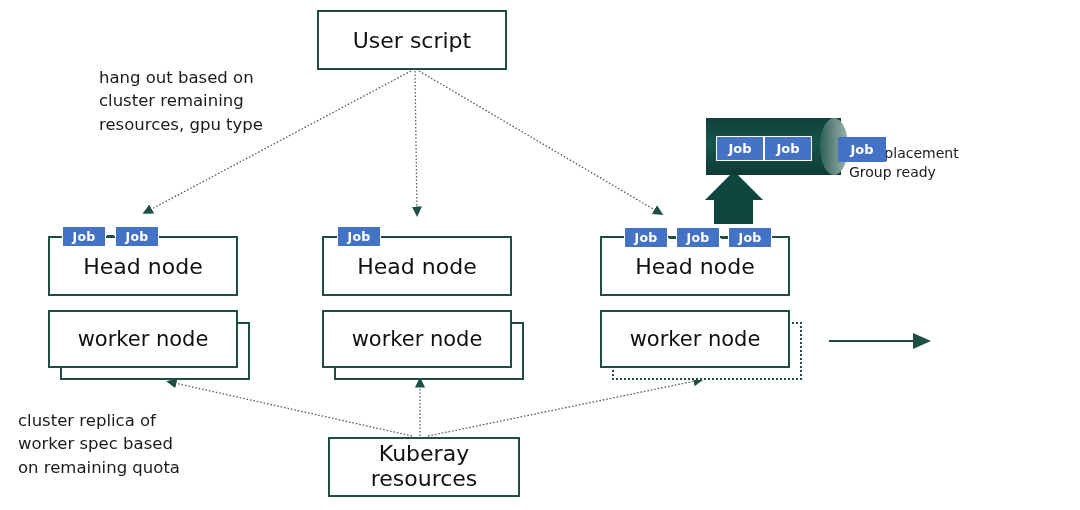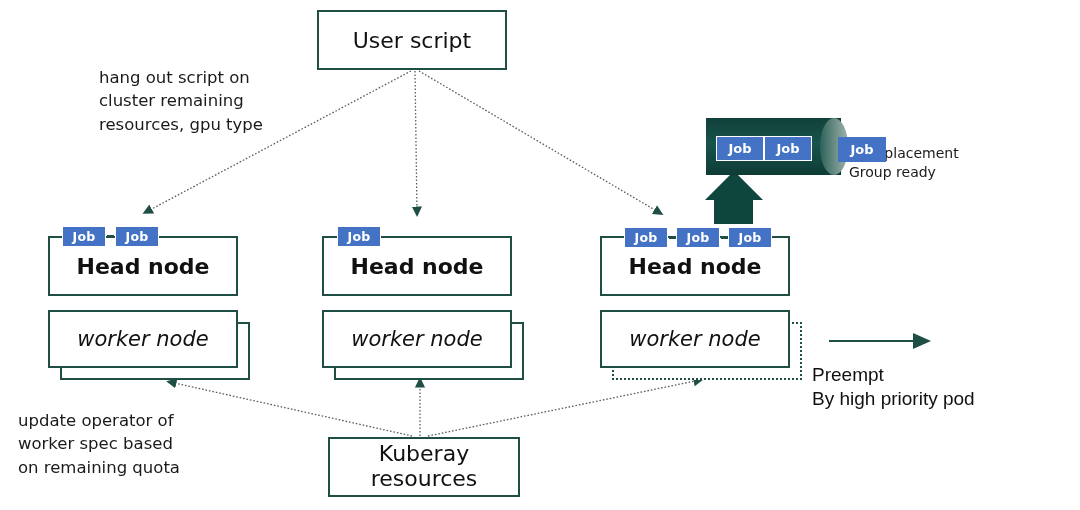--- a/index.html
+++ b/index.html
@@ -20,21 +20,21 @@
     display:flex;align-items:center;justify-content:center;
     color:#111111;
     font-family:"DejaVu Sans", sans-serif;
     font-weight:400;
   }
   .user-script{
     left:317px;top:10px;width:190px;height:60px;
     font-size:22px;
   }
   .head-node{
-    width:190px;height:60px;font-size:22px;font-weight:bold;
+    width:190px;height:60px;font-size:22px;
   }
   .kuberay{
     left:328px;top:437px;width:192px;height:60px;
     font-size:22px;line-height:1.12;text-align:center;
     flex-direction:column;
     align-items:center;
   }
   .kuberay span{display:block;}
 
   
@@ -50,21 +50,21 @@
     border:2.5px dotted #1f4e45;
   }
   .worker-front{
     position:absolute;left:0;top:0;
     width:190px;height:58px;
     box-sizing:border-box;
     border:2.5px solid #1f4e45;
     background:#ffffff;
     display:flex;align-items:center;justify-content:center;
     font-family:"DejaVu Sans", sans-serif;
-    font-size:21px;color:#111111;font-style:italic;
+    font-size:21px;color:#111111;
   }
 
   
   .job-chip{
     position:absolute;
     box-sizing:border-box;
     background:#4472c4;
     border:1.5px solid #ffffff;
     color:#ffffff;
     font-family:"DejaVu Sans", sans-serif;
@@ -149,30 +149,28 @@
 
     <path d="M829,341 L925,341" stroke="#1f4e45" stroke-width="2" fill="none" marker-end="url(#ah2)"></path>
 
     <path d="M714,224 L714,200 L705,200 L734,171 L763,200 L753,200 L753,224 z" fill="#0e463e"></path>
   </svg>
 
   <div class="node-box user-script">
     <span>User script</span>
   </div>
 
-  <div class="note note-hang">hang out script on
+  <div class="note note-hang">hang out based on
 cluster remaining
 resources, gpu type</div>
-  <div class="note note-update">update operator of
+  <div class="note note-update">cluster replica of
 worker spec based
 on remaining quota</div>
   <div class="note note-wait">Wait placement
 Group ready</div>
-  <div class="note note-preempt">Preempt
-By high priority pod</div>
 
   <div class="cylinder-body"></div>
   <div class="cylinder-cap"></div>
   <div class="cyl-job" style="left:716px;top:136px;">Job</div>
   <div class="cyl-job" style="left:764px;top:136px;">Job</div>
   <div class="cyl-job" style="left:838px;top:137px;border-color:#4472c4;">Job</div>
 
   <div class="node-box head-node" style="left:48px;top:236px;">
     <span>Head node</span>
   </div>

